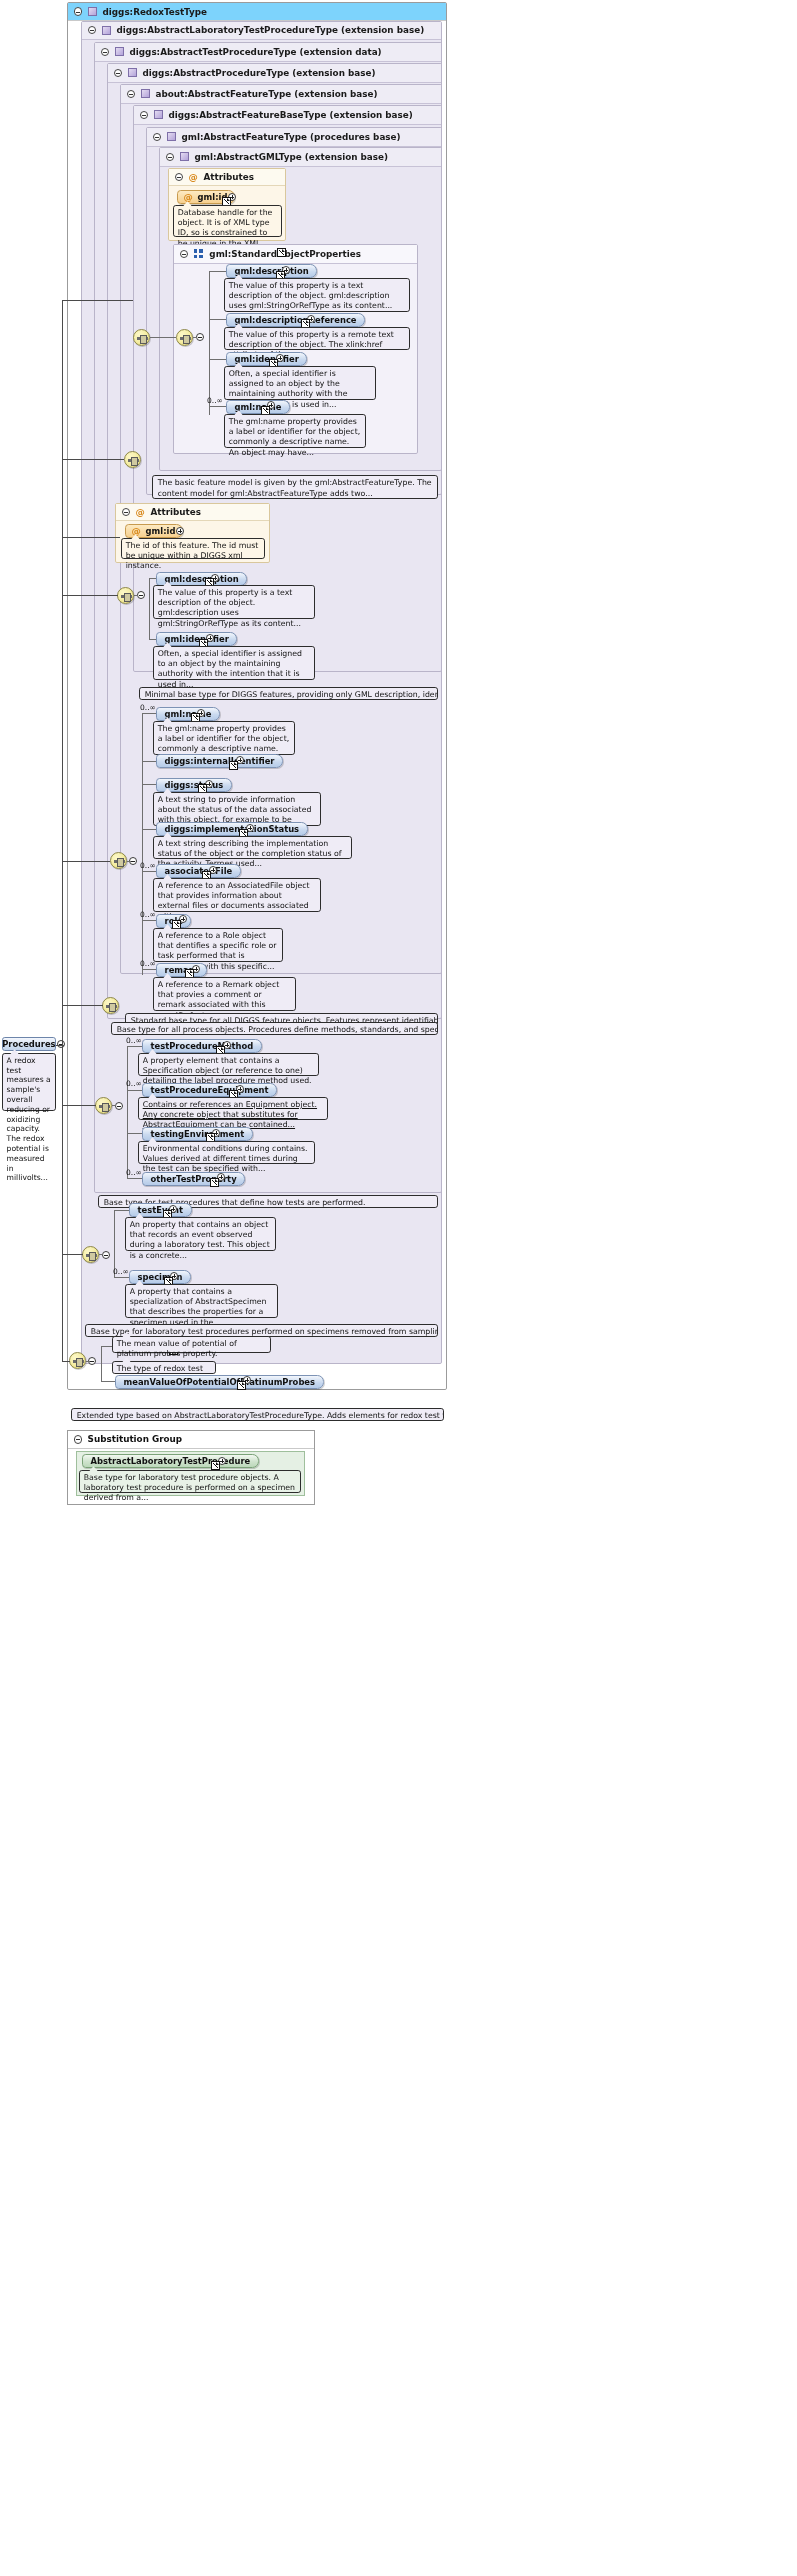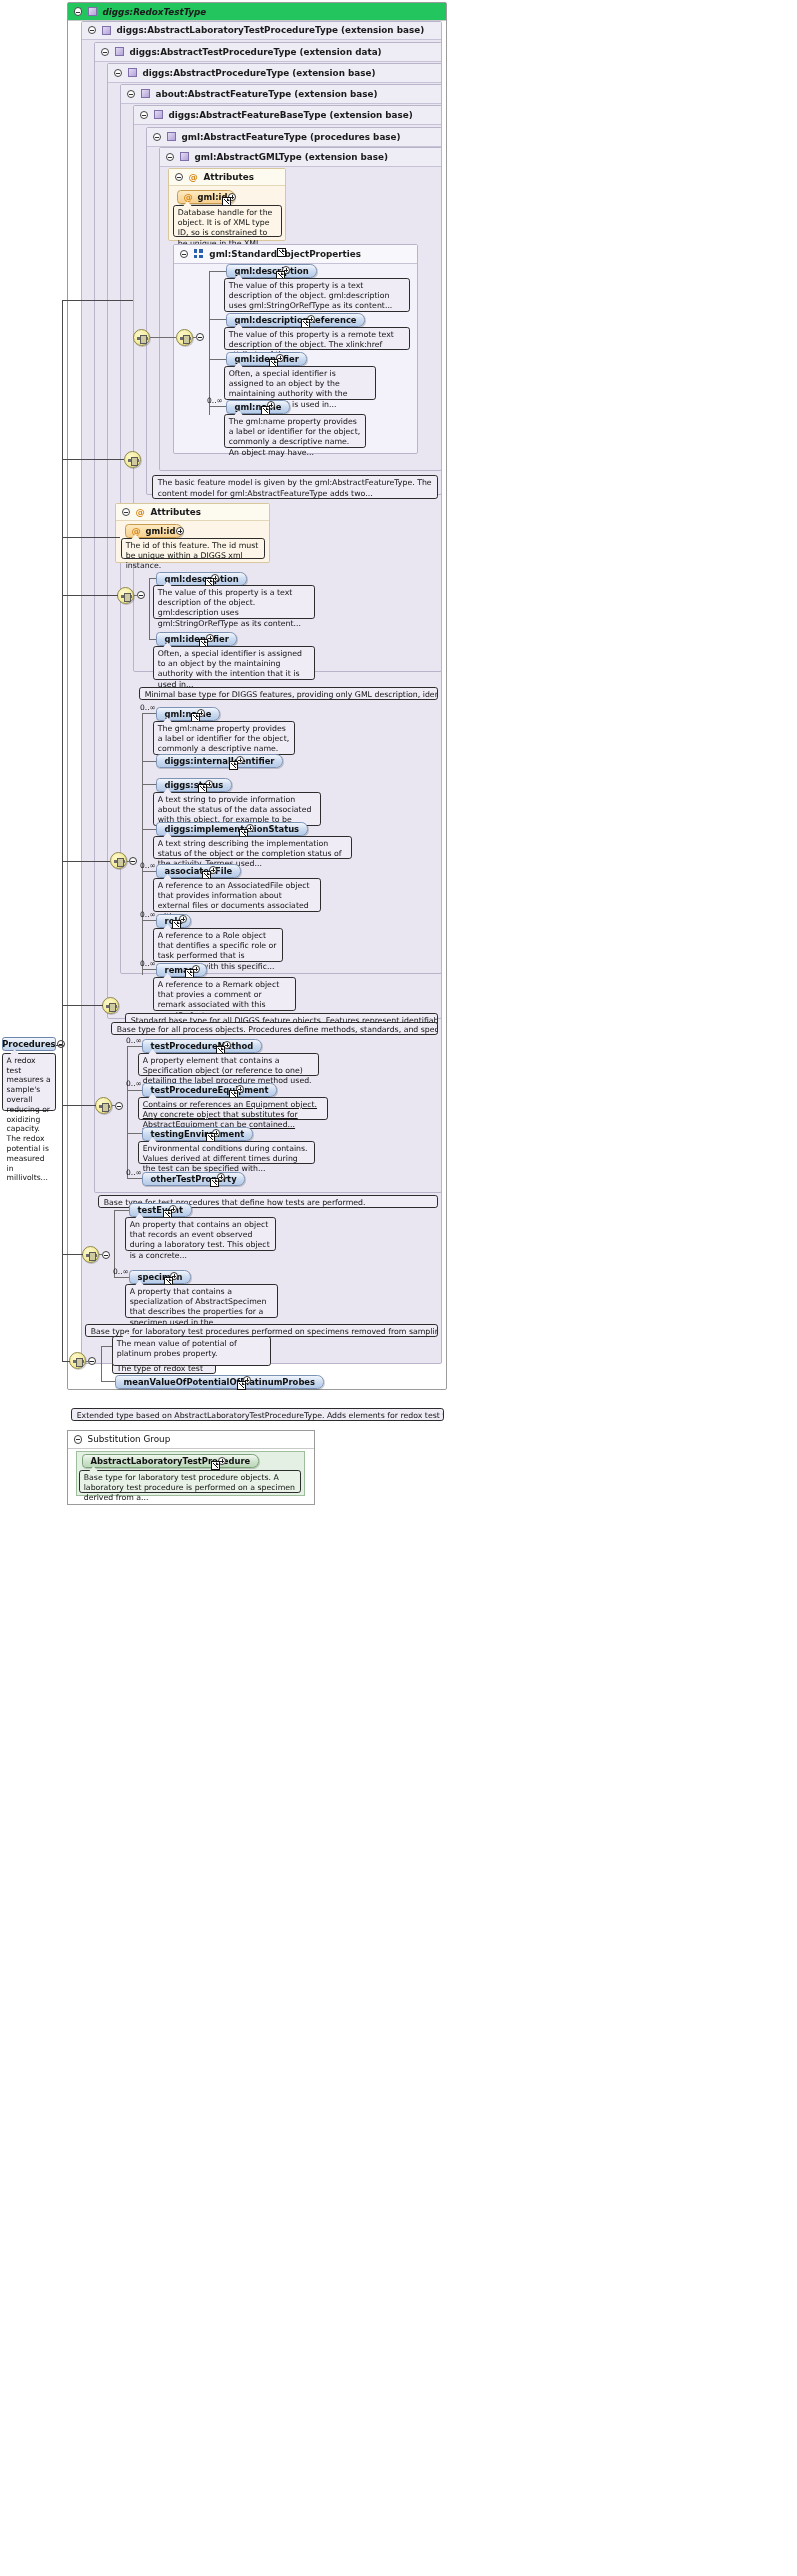--- a/index.html
+++ b/index.html
@@ -30,21 +30,21 @@
     height: 18.6px;
     padding: 0 5.6px;
     background: #eeecf5;
     border-bottom: 0.9px solid #c7c2d6;
     font-size: 8.8px;
     font-weight: bold;
     color: #1a1a1a;
     white-space: nowrap;
   }
   .tb-outer { background:#ffffff; border:0.9px solid #9b9b9b; }
-  .tb-outer > .tb-head { background:#22c55e; border-bottom:0.9px solid #c9c9c9;font-style:italic; }
+  .tb-outer > .tb-head { background:#7dd3fc; border-bottom:0.9px solid #c9c9c9; }
 
   
   .circ {
     width: 8.4px; height: 8.4px;
     border: 0.9px solid #444;
     border-radius: 50%;
     position: relative;
     flex: 0 0 auto;
     background: #fff;
   }
@@ -245,21 +245,21 @@
 
   
   .subgrp {
     position:absolute;
     background:#ffffff;
     border:0.9px solid #9b9b9b;
   }
   .subgrp > .sg-head {
     display:flex; align-items:center; gap:5.6px;
     height:17.7px; padding:0 5.6px;
-    font-size:8.8px; font-weight:normal; color:#111;
+    font-size:8.8px; font-weight:bold; color:#111;
     border-bottom:0.9px solid #c9c9c9;
   }
   .sgbody {
     position:absolute;
     background:#e5f0e4;
     border:0.9px solid #9fbf9c;
   }
   .sgpill {
     position:absolute;
     display:flex; align-items:center;
@@ -723,21 +723,21 @@
     <span>The type of redox test conducted.</span>
   </div>
 
   <div class="elpill" style="left:115px; top:1375px;">
     <span>meanValueOfPotentialOfPlatinumProbes</span>
   </div>
   <div class="tgl plus" style="left:243px; top:1376px;"></div>
   <div class="expand" style="left:237px; top:1381px;">
       <i></i>
     </div>
-  <div class="doc" style="left:112px; top:1336px; width:159px; height:30px;">
+  <div class="doc" style="left:112px; top:1336px; width:159px; height:17px;">
     <span class="tip"></span>
     <span>The mean value of potential of platinum probes property.</span>
   </div>
 
   <div class="docstrip" style="left:71px; top:1408px; width:373px; height:13px;">
     <span class="tip" style="position:absolute;top:-4.7px;left:9.3px;width:8.4px;height:4.7px;background:#efecf6;clip-path:polygon(0% 100%,50% 0%,100% 100%);border-left:0.9px solid #2c2c2c;border-right:0.9px solid #2c2c2c;"></span>
     <span>Extended type based on AbstractLaboratoryTestProcedureType. Adds elements for redox test type definition.</span>
   </div>
 
   <div class="rootpill" style="left:1.9px; top:1037px; width:54px;">

